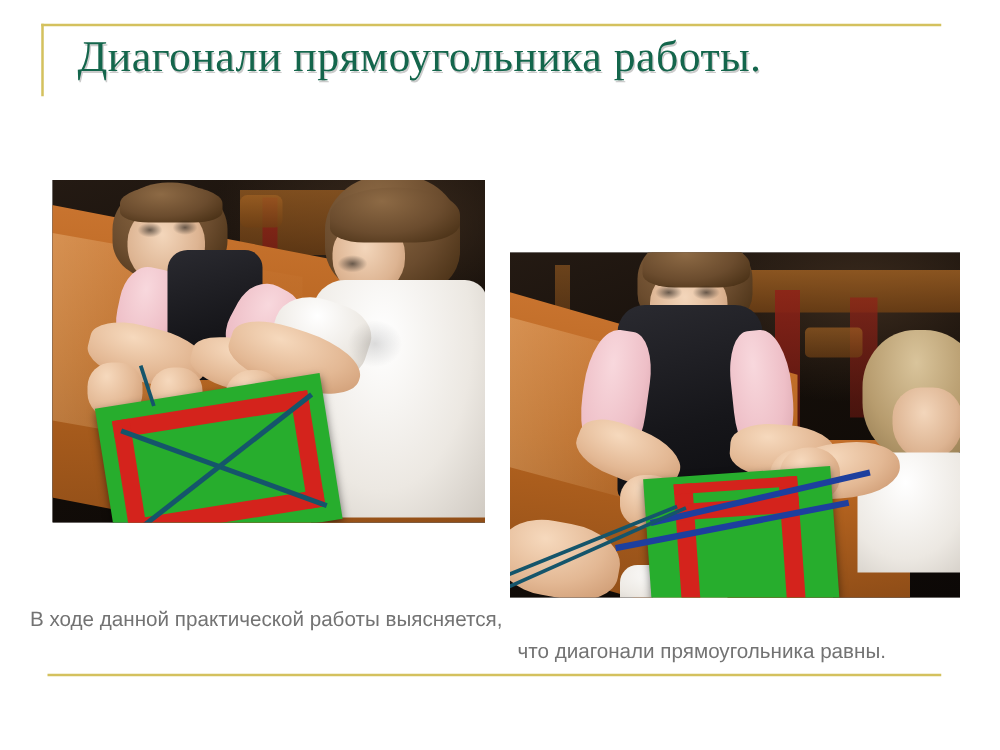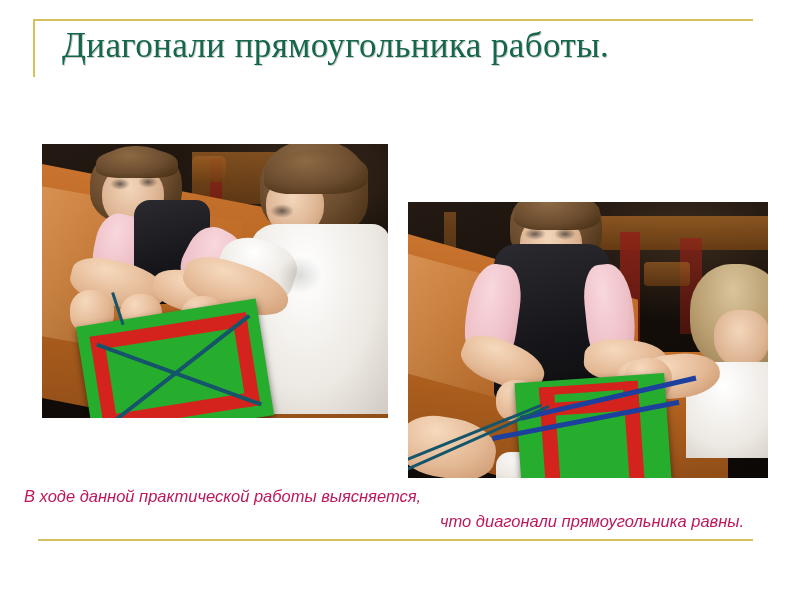--- a/index.html
+++ b/index.html
@@ -148,29 +148,28 @@
     background: linear-gradient(180deg, #8e2318 0%, #5a160f 100%);
   }
   .shadow-soft {
     position: absolute;
     background: radial-gradient(ellipse at 50% 50%, rgba(0,0,0,0.55) 0%, rgba(0,0,0,0) 70%);
   }
 
   
   .body-line {
     position: absolute;
-    color: #be185d;
+    color: #737373;
     font-family: "Liberation Sans", sans-serif;
     font-size: 16.5px;
     line-height: 21px;
     white-space: nowrap;
-    font-style: italic;
   }
   .body-line-1 { left: 24px; top: 486px; }
-  .body-line-2 { left: 414px; top: 511px; margin-left: 26px; }
+  .body-line-2 { left: 414px; top: 511px; }
 
   .bottom-rule {
     position: absolute;
     left: 38px;
     top: 539px;
     width: 715px;
     height: 2px;
     background: #d4c15e;
   }
 </style>

